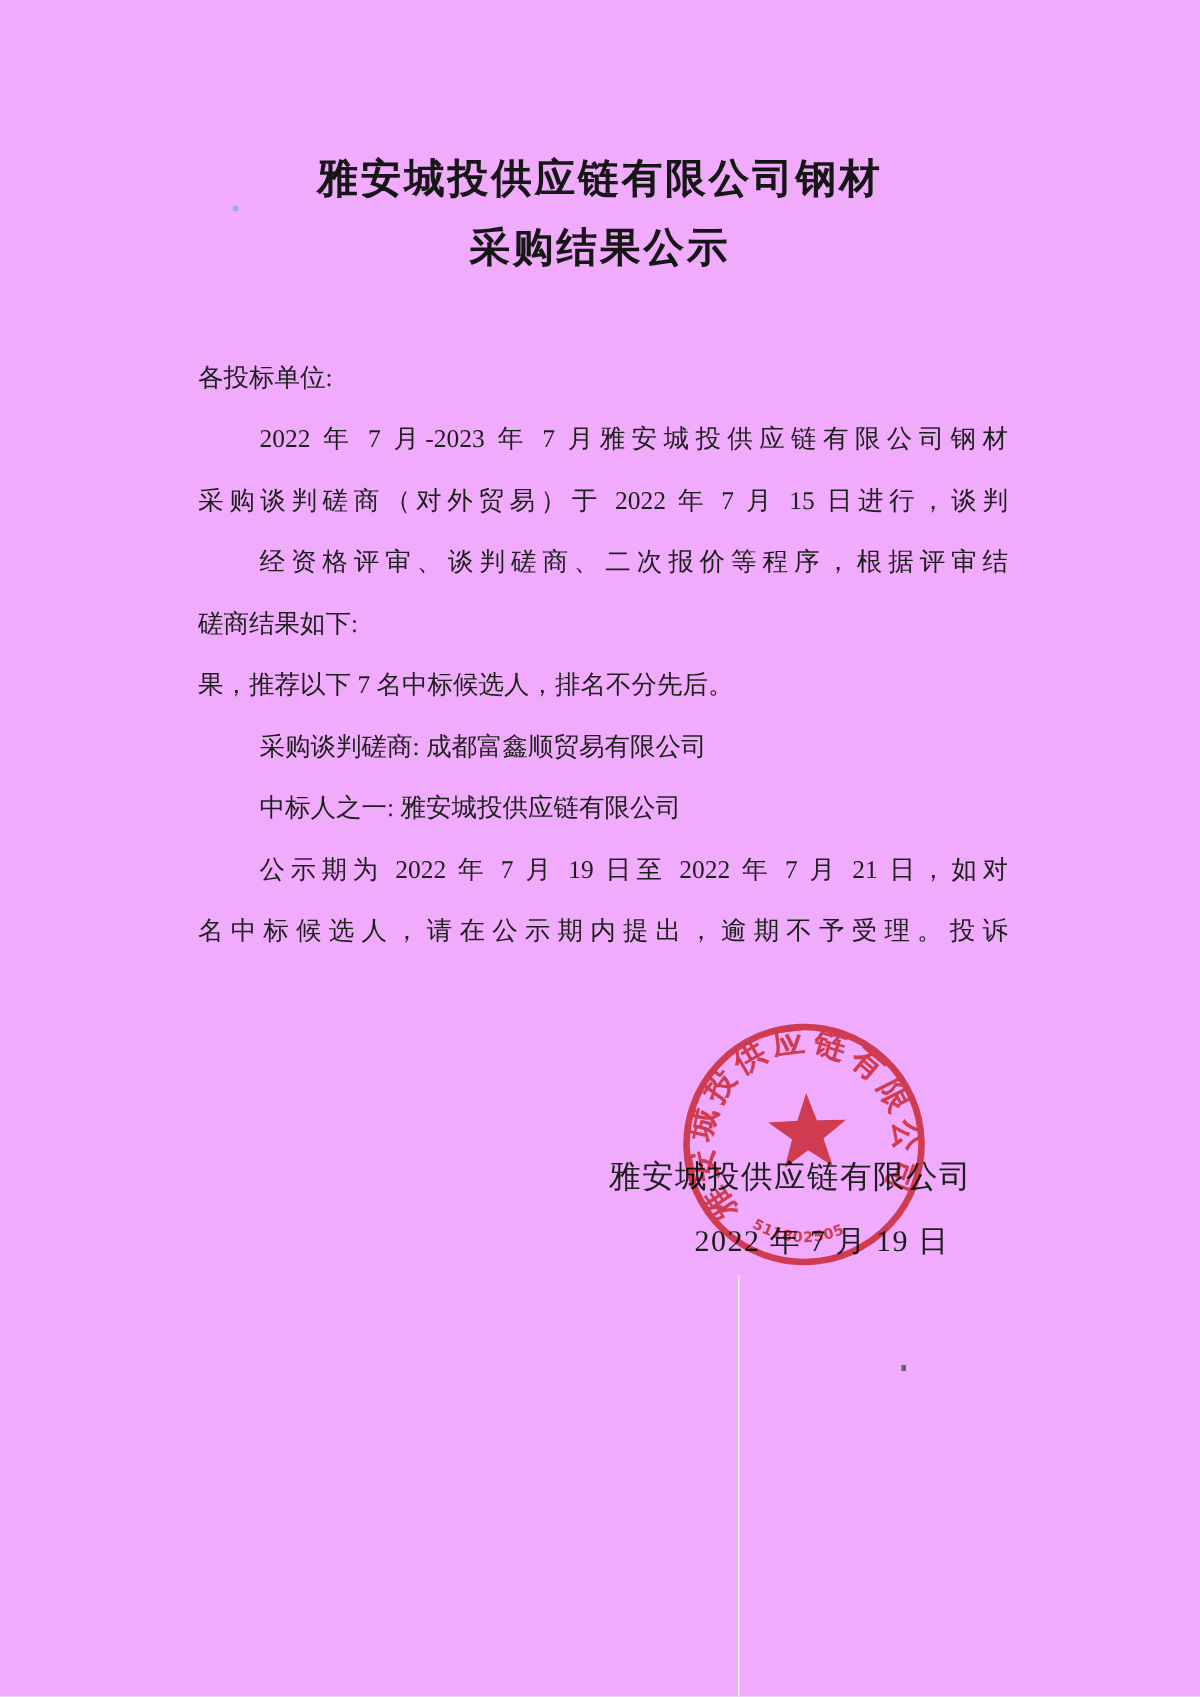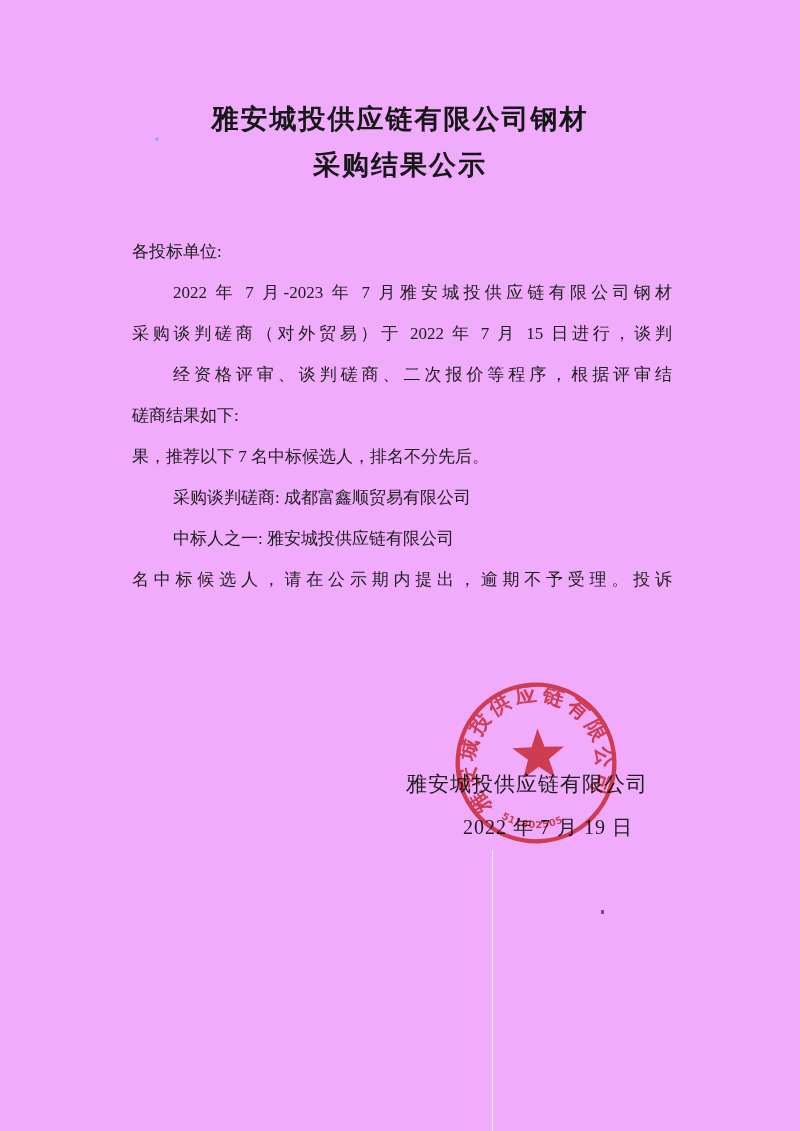--- a/index.html
+++ b/index.html
@@ -94,20 +94,21 @@
 
   <div class="body-text">
     <div class="ln end">各投标单位:</div>
     <div class="ln ind">2022 年 7 月-2023 年 7 月雅安城投供应链有限公司钢材</div>
     <div class="ln">采购谈判磋商（对外贸易）于 2022 年 7 月 15 日进行，谈判</div>
     <div class="ln ind">经资格评审、谈判磋商、二次报价等程序，根据评审结</div>
     <div class="ln end">磋商结果如下:</div>
     <div class="ln end">果，推荐以下 7 名中标候选人，排名不分先后。</div>
     <div class="ln ind end">采购谈判磋商: 成都富鑫顺贸易有限公司</div>
     <div class="ln ind end">中标人之一: 雅安城投供应链有限公司</div>
+    <div class="ln ind">公示期为 2022 年 7 月 19 日至 2022 年 7 月 21 日，如对</div>
     <div class="ln">名中标候选人，请在公示期内提出，逾期不予受理。投诉</div>
   </div>
 
   <div class="sig-company">雅安城投供应链有限公司</div>
   <div class="sig-date">2022 年 7 月 19 日</div>
 
   <svg class="seal" viewBox="0 0 200 200" aria-hidden="true">
     <circle cx="100" cy="100" r="89" fill="none" stroke="#d7423b" stroke-width="5"></circle>
     <path id="seal-arc-top" d="M 50.5,149.5 A 70,70 0 1 1 149.5,149.5" fill="none"></path>
     <path id="seal-arc-bottom" d="M 63,164 A 74,74 0 0 0 137,164" fill="none"></path>

